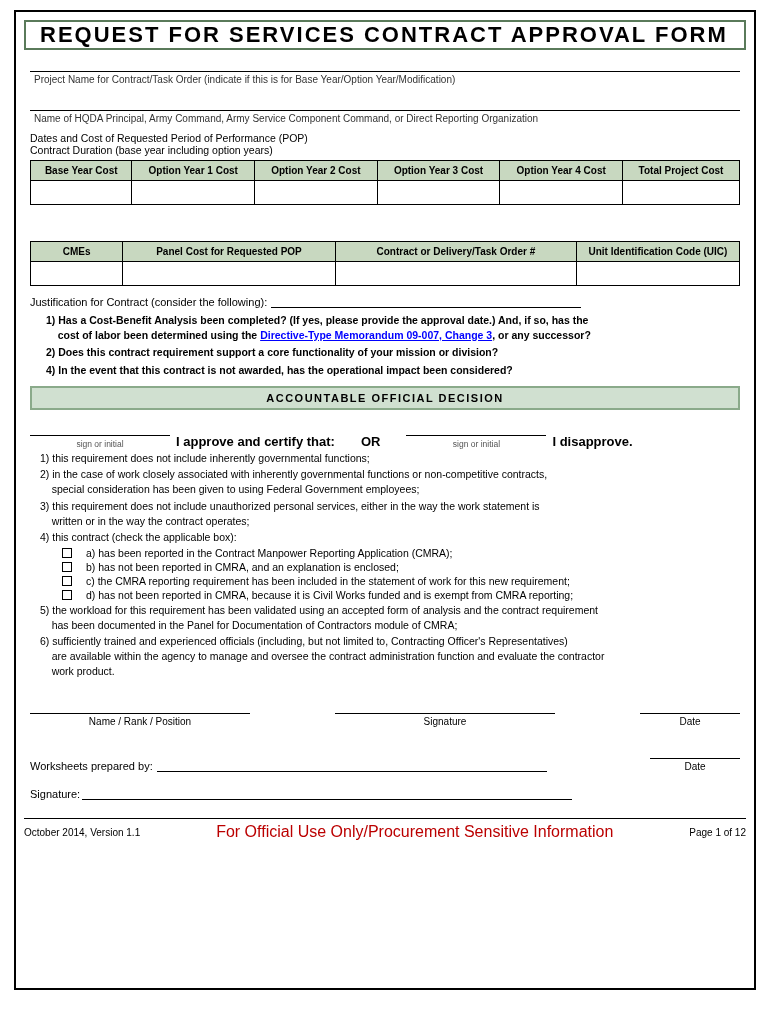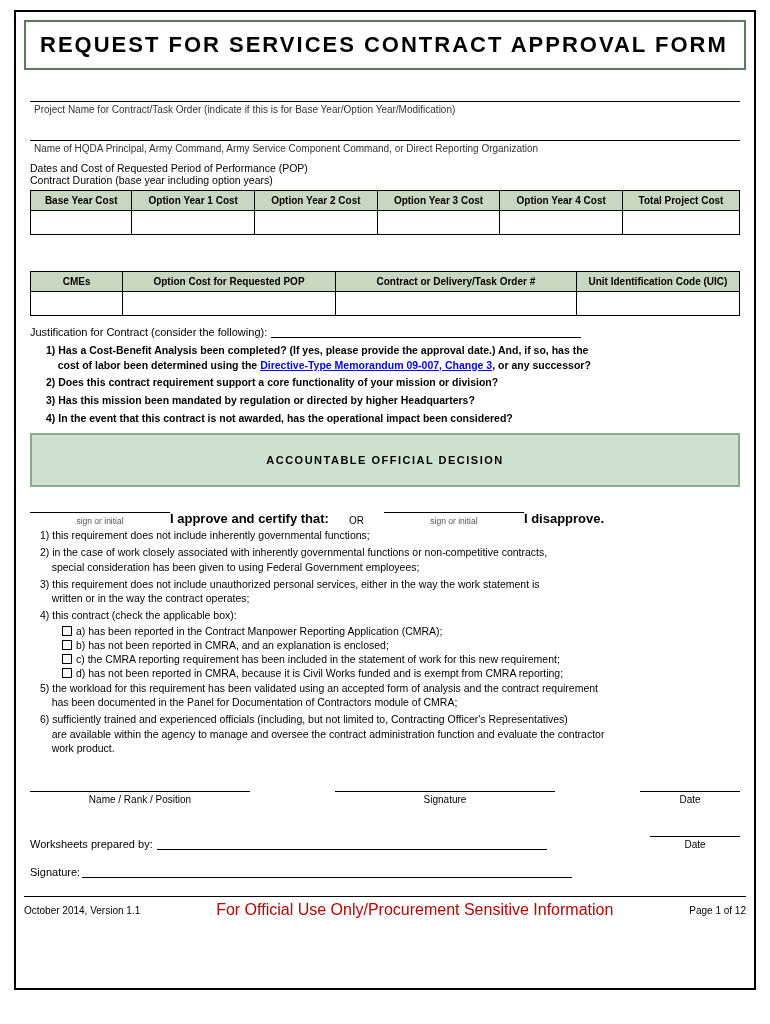--- a/index.html
+++ b/index.html
@@ -18,22 +18,21 @@
       padding: 10px 14px;
       position: relative;
     }
     .outer-border {
       border: 2px solid #000;
       padding: 8px;
       min-height: 980px;
     }
     .title-box {
       border: 2px solid #5a7a5a;
-      padding: 10px 14px;
-      margin-bottom: 10px;
+      padding: 0 14px;
     }
     .title-text {
       font-size: 22px;
       font-weight: bold;
       letter-spacing: 2px;
       color: #000;
       text-align: left;
     }
     .form-body {
       padding: 4px 6px;
@@ -118,21 +117,21 @@
     .link-text {
       color: #00f;
       text-decoration: underline;
     }
 
     
     .accountable-box {
       border: 2px solid #8aaa8a;
       background: #d0e0d0;
       text-align: center;
-      padding: 19px;
+      padding: 4px;
       font-size: 11px;
       letter-spacing: 1.5px;
       text-transform: uppercase;
       margin-bottom: 8px;
       font-weight: bold;
     }
     .approve-line {
       border-bottom: 1px solid #000;
       width: 140px;
       height: 18px;
@@ -142,22 +141,22 @@
       font-size: 8.5px;
       color: #555;
       text-align: center;
       margin-top: 1px;
     }
     .approve-text {
       font-size: 13px;
       font-weight: bold;
     }
     .or-text {
-      font-size: 10px;
-      font-weight: normal;
+      font-size: 13px;
+      font-weight: bold;
       margin: 0 10px;
     }
     .disapprove-text {
       font-size: 13px;
       font-weight: bold;
     }
 
     .cert-items {
       font-size: 10.5px;
       padding-left: 10px;
@@ -166,21 +165,21 @@
     .cert-items p {
       margin-bottom: 2px;
       line-height: 1.4;
     }
     .cert-items .sub {
       padding-left: 22px;
     }
     .checkbox-item {
       display: flex;
       align-items: center;
-      gap: 4px;
+      gap: 14px;
       margin-bottom: 2px;
     }
     .checkbox {
       width: 10px;
       height: 10px;
       border: 1px solid #000;
       display: inline-block;
       flex-shrink: 0;
       margin-top: 1px;
     }
@@ -283,21 +282,21 @@
             <td></td>
             <td></td>
           </tr>
         </tbody>
       </table>
 
       <table class="cmes-table">
         <thead>
           <tr>
             <th style="width:13%">CMEs</th>
-            <th style="width:30%">Option Cost for Requested POP</th>
+            <th style="width:30%">Panel Cost for Requested POP</th>
             <th style="width:34%">Contract or Delivery/Task Order #</th>
             <th style="width:23%">Unit Identification Code (UIC)</th>
           </tr>
         </thead>
         <tbody>
           <tr>
             <td></td>
             <td></td>
             <td></td>
             <td></td>
@@ -309,30 +308,29 @@
         <div style="display:flex;align-items:flex-end;margin-bottom:5px;">
           <span style="font-size:11px;">Justification for Contract (consider the following):</span>
           <span class="inline-line" style="width:310px;height:14px;margin-left:4px;"></span>
         </div>
         <div class="justification-items">
           <p>
             1) Has a Cost-Benefit Analysis been completed? (If yes, please provide the approval date.) And, if so, has the<br>
             &nbsp;&nbsp;&nbsp;&nbsp;cost of labor been determined using the <span class="link-text">Directive-Type Memorandum 09-007, Change 3</span>, or any successor?
           </p>
           <p>2) Does this contract requirement support a core functionality of your mission or division?</p>
-          <p>3) Has this mission been mandated by regulation or directed by higher Headquarters?</p>
           <p>4) In the event that this contract is not awarded, has the operational impact been considered?</p>
         </div>
       </div>
 
       <div class="accountable-box">
         <span>ACCOUNTABLE OFFICIAL DECISION</span>
       </div>
 
-      <div style="display:flex;align-items:flex-end;margin-bottom:2px;">
+      <div style="display:flex;align-items:flex-end;margin-bottom:2px;gap:6px;">
         <div>
           <div class="approve-line"></div>
           <div class="approve-label">sign or initial</div>
         </div>
         <span class="approve-text">I approve and certify that:</span>
         <span class="or-text" style="margin:0 20px;">OR</span>
         <div>
           <div class="approve-line"></div>
           <div class="approve-label">sign or initial</div>
         </div>

